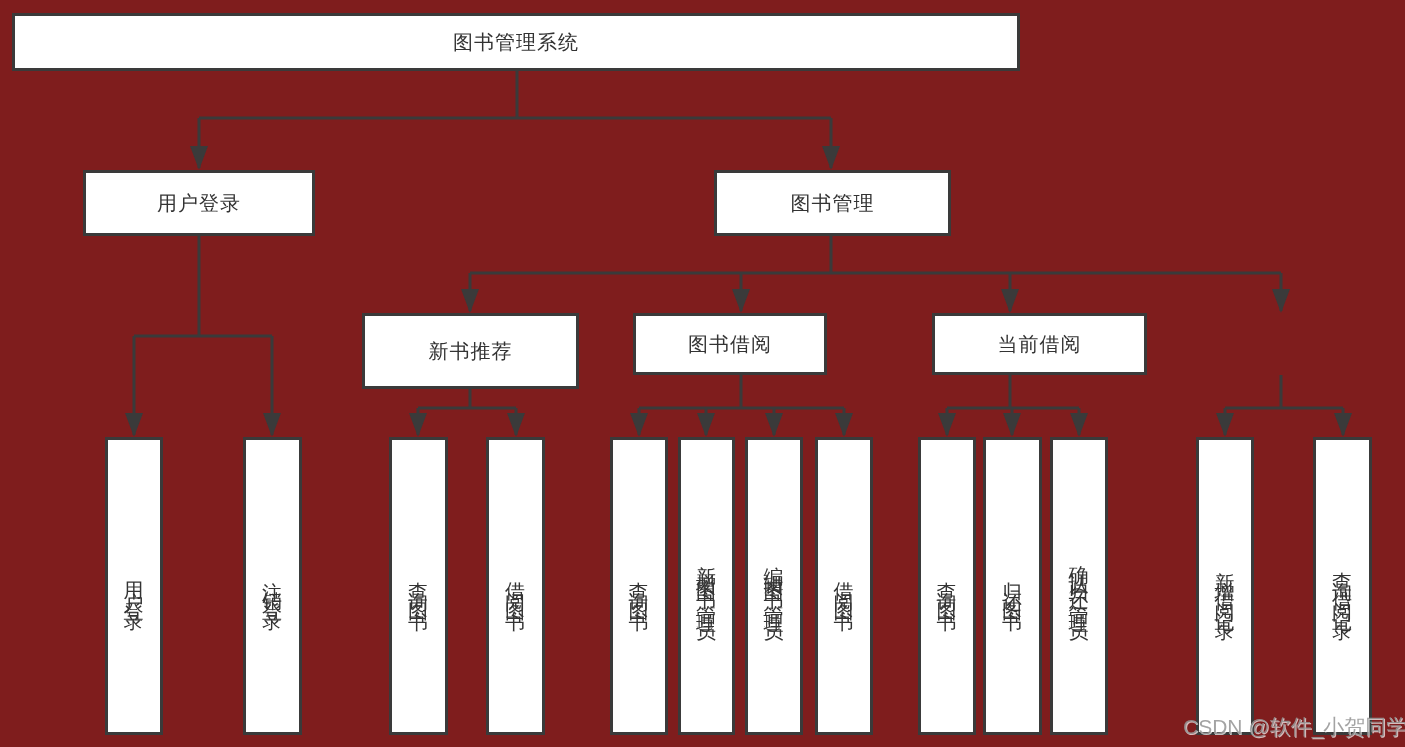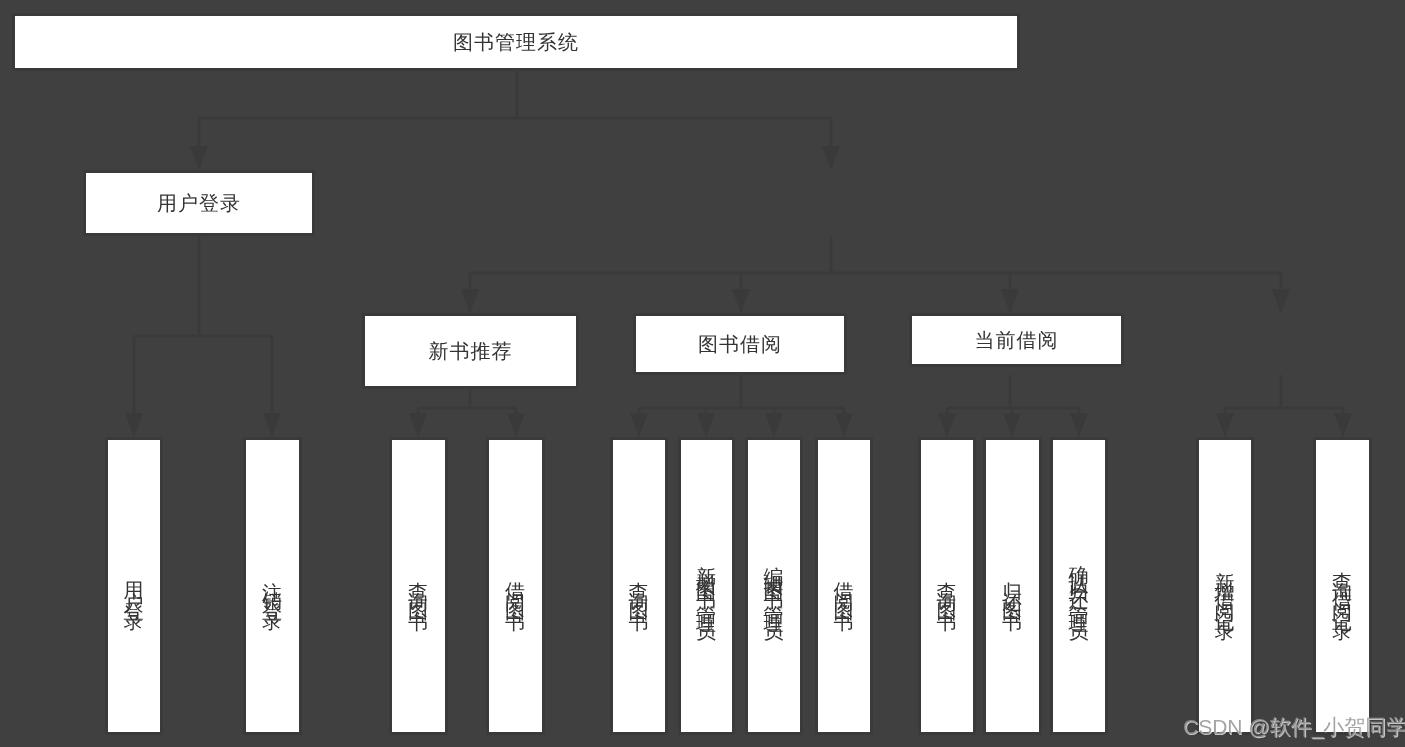--- a/index.html
+++ b/index.html
@@ -1,17 +1,17 @@
 <!DOCTYPE html>
 <html><head>
 <meta charset="utf-8">
 <style>
   html,body{margin:0;padding:0;background:#fff;}
   #canvas{
-    position:relative;width:1405px;height:747px;background:#404040;overflow:hidden;
+    position:relative;width:1405px;height:747px;background:#7f1d1d;overflow:hidden;
     font-family:"Liberation Sans",sans-serif;
   }
   #connectors{position:absolute;left:0;top:0;pointer-events:none;}
   .node{
     position:absolute;box-sizing:border-box;border:3px solid #3a3a3a;background:#fff;
     display:flex;align-items:center;justify-content:center;color:#333;
   }
   .htext{font-size:20px;letter-spacing:1px;white-space:nowrap;}
   .vtext{
     writing-mode:vertical-rl;text-orientation:mixed;
@@ -66,28 +66,31 @@
     <line x1="1343" y1="408" x2="1343" y2="435" stroke="#3a3a3a" stroke-width="3" marker-end="url(#arrow)"></line>
   </svg>
 
   <div class="node" style="left:12px;top:13px;width:1008px;height:58px">
     <span class="htext">图书管理系统</span>
   </div>
 
   <div class="node" style="left:83px;top:170px;width:232px;height:66px">
     <span class="htext">用户登录</span>
   </div>
+  <div class="node" style="left:714px;top:170px;width:237px;height:66px">
+    <span class="htext">图书管理</span>
+  </div>
 
   <div class="node" style="left:362px;top:313px;width:217px;height:76px">
     <span class="htext">新书推荐</span>
   </div>
-  <div class="node" style="left:633px;top:313px;width:214px;height:62px">
+  <div class="node" style="left:633px;top:313px;width:194px;height:62px">
     <span class="htext">图书借阅</span>
   </div>
-  <div class="node" style="left:909px;top:313px;width:215px;height:54px">
+  <div class="node" style="left:932px;top:313px;width:215px;height:62px">
     <span class="htext">当前借阅</span>
   </div>
 
   <div class="node leaf" style="left:105px;top:437px;width:58px;height:298px">
     <span class="vtext">用户登录</span>
   </div>
   <div class="node leaf" style="left:243px;top:437px;width:59px;height:298px">
     <span class="vtext">注销登录</span>
   </div>
 

